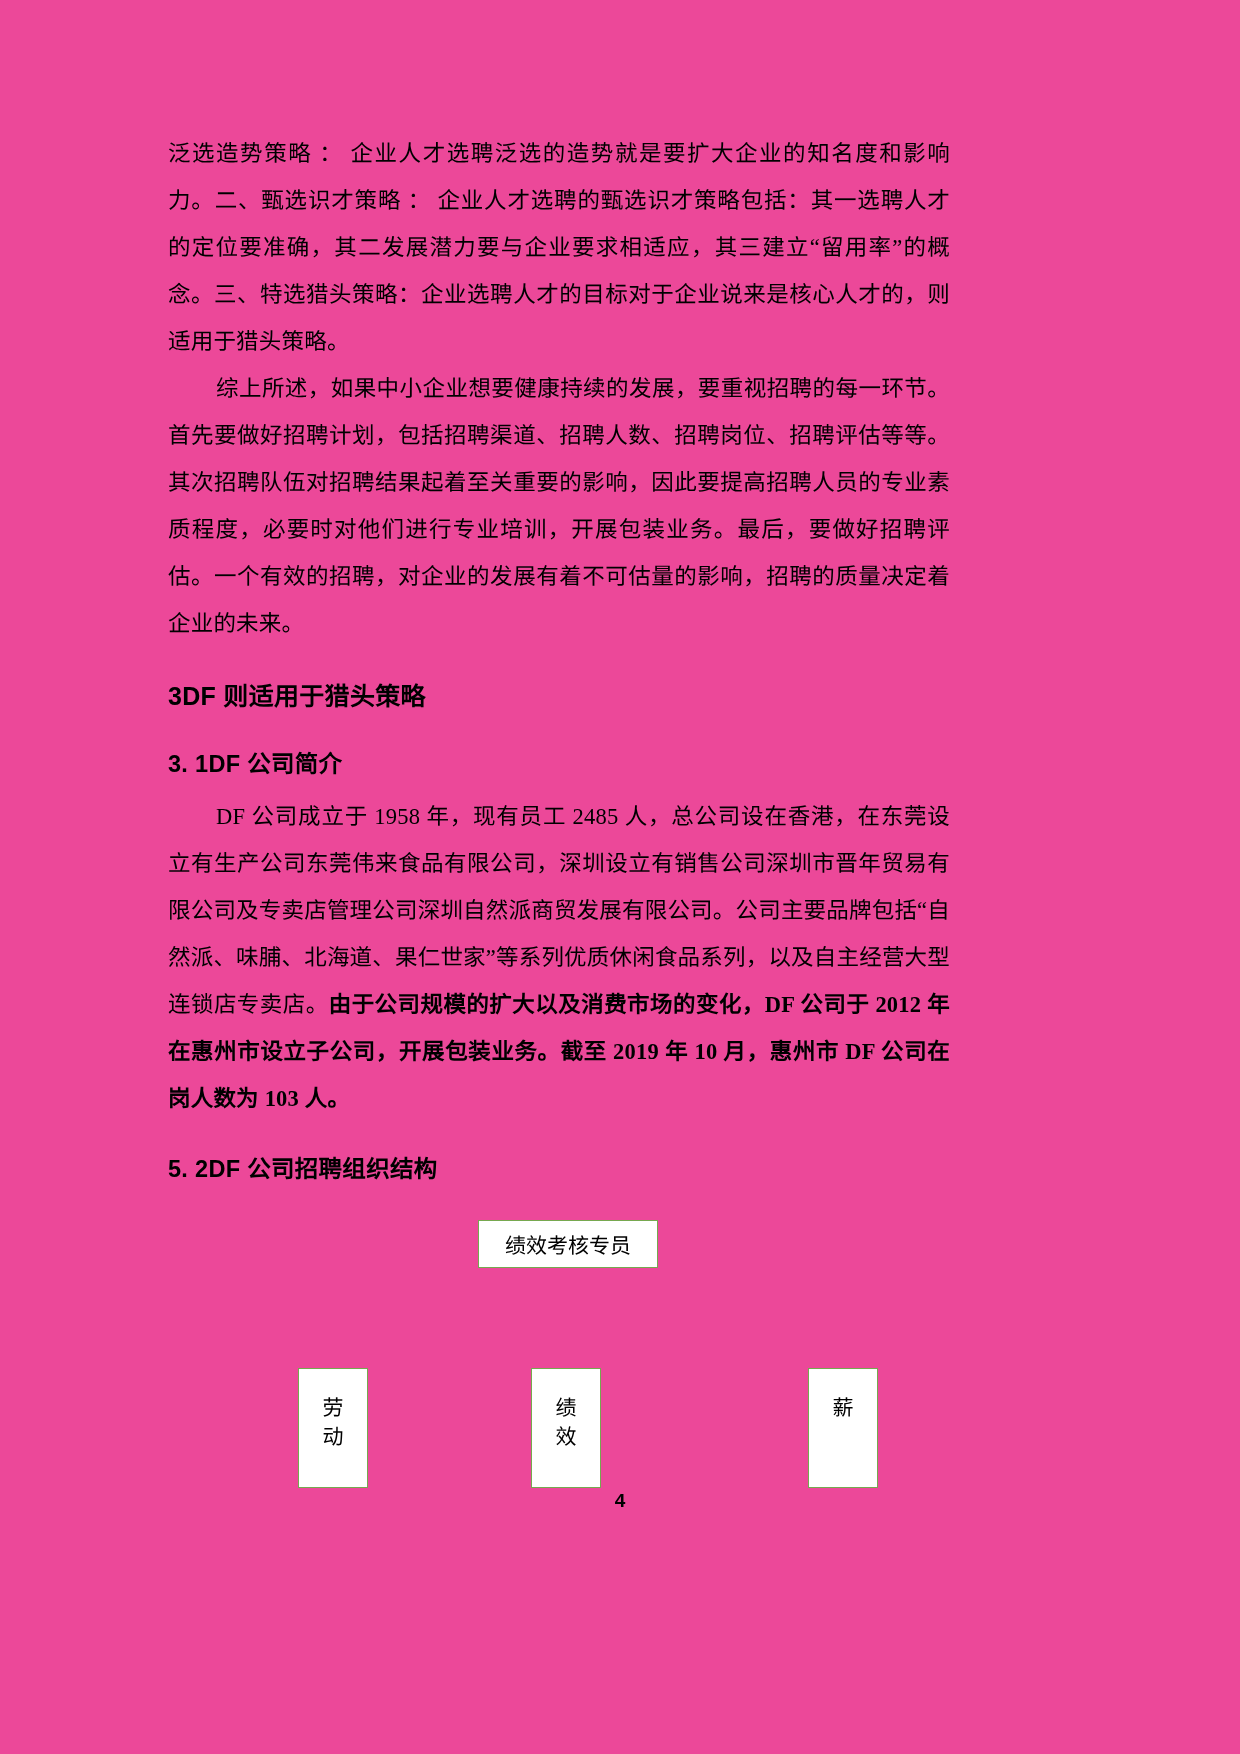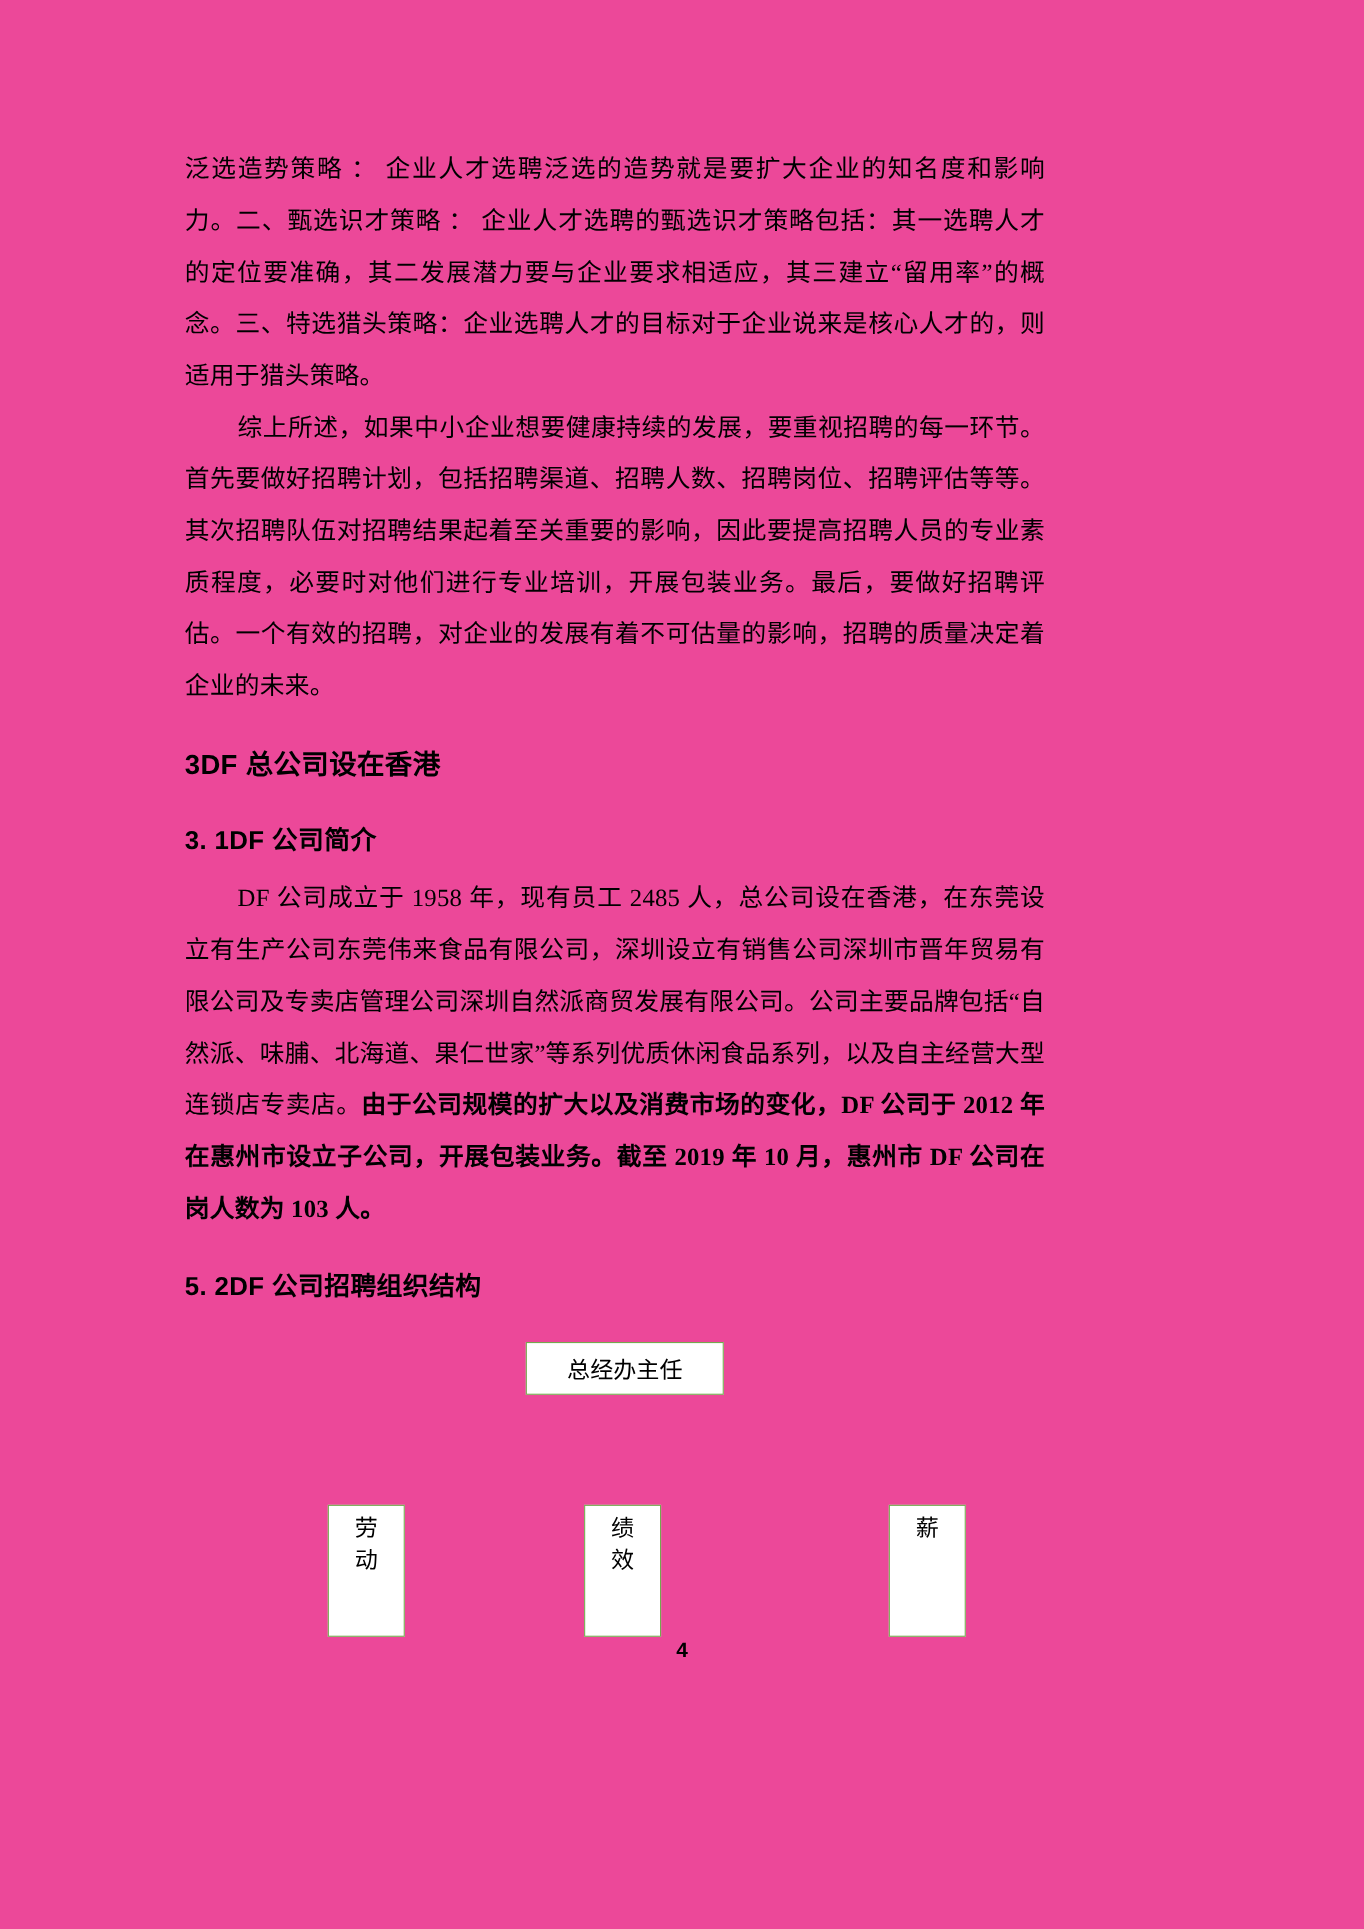--- a/index.html
+++ b/index.html
@@ -79,21 +79,21 @@
     top: 0px;
     width: 180px;
     height: 48px;
   }
   .org-leaf {
     width: 70px;
     height: 120px;
     top: 148px;
     align-items: flex-start;
     justify-content: center;
-    padding-top: 6px;
+    padding-top: 24px;
     line-height: 29px;
     text-align: center;
     writing-mode: horizontal-tb;
   }
   .org-leaf span {
     display: block;
     width: 26px;
     word-break: break-all;
     text-align: center;
   }
@@ -117,31 +117,31 @@
 <body>
 
 <div class="page">
 
   <div class="content">
 
     <p class="body">泛选造势策略 ： 企业人才选聘泛选的造势就是要扩大企业的知名度和影响力。二、甄选识才策略 ： 企业人才选聘的甄选识才策略包括：其一选聘人才的定位要准确，其二发展潜力要与企业要求相适应，其三建立“留用率”的概念。三、特选猎头策略：企业选聘人才的目标对于企业说来是核心人才的，则适用于猎头策略。</p>
 
     <p class="body indent">综上所述，如果中小企业想要健康持续的发展，要重视招聘的每一环节。首先要做好招聘计划，包括招聘渠道、招聘人数、招聘岗位、招聘评估等等。其次招聘队伍对招聘结果起着至关重要的影响，因此要提高招聘人员的专业素质程度，必要时对他们进行专业培训，开展包装业务。最后，要做好招聘评估。一个有效的招聘，对企业的发展有着不可估量的影响，招聘的质量决定着企业的未来。</p>
 
-    <h2 class="heading">3DF 总公司设在香港</h2>
+    <h2 class="heading">3DF 则适用于猎头策略</h2>
 
     <h3 class="subheading">3. 1DF 公司简介</h3>
 
     <p class="body indent"><span>DF 公司成立于 1958 年，现有员工 2485 人，总公司设在香港，在东莞设立有生产公司东莞伟来食品有限公司，深圳设立有销售公司深圳市晋年贸易有限公司及专卖店管理公司深圳自然派商贸发展有限公司。公司主要品牌包括“自然派、味脯、北海道、果仁世家”等系列优质休闲食品系列，以及自主经营大型连锁店专卖店。</span><span class="bold-serif">由于公司规模的扩大以及消费市场的变化，DF 公司于 2012 年在惠州市设立子公司，开展包装业务。截至 2019 年 10 月，惠州市 DF 公司在岗人数为 103 人。</span></p>
 
     <h3 class="subheading">5. 2DF 公司招聘组织结构</h3>
 
 
     <div class="org-chart">
-      <div class="org-box org-top">总经办主任</div>
+      <div class="org-box org-top">绩效考核专员</div>
       <div class="org-box org-leaf org-leaf-1">
           <span>劳动</span>
         </div>
       <div class="org-box org-leaf org-leaf-2">
           <span>绩效</span>
         </div>
       <div class="org-box org-leaf org-leaf-3">
           <span>薪</span>
         </div>
     </div>

